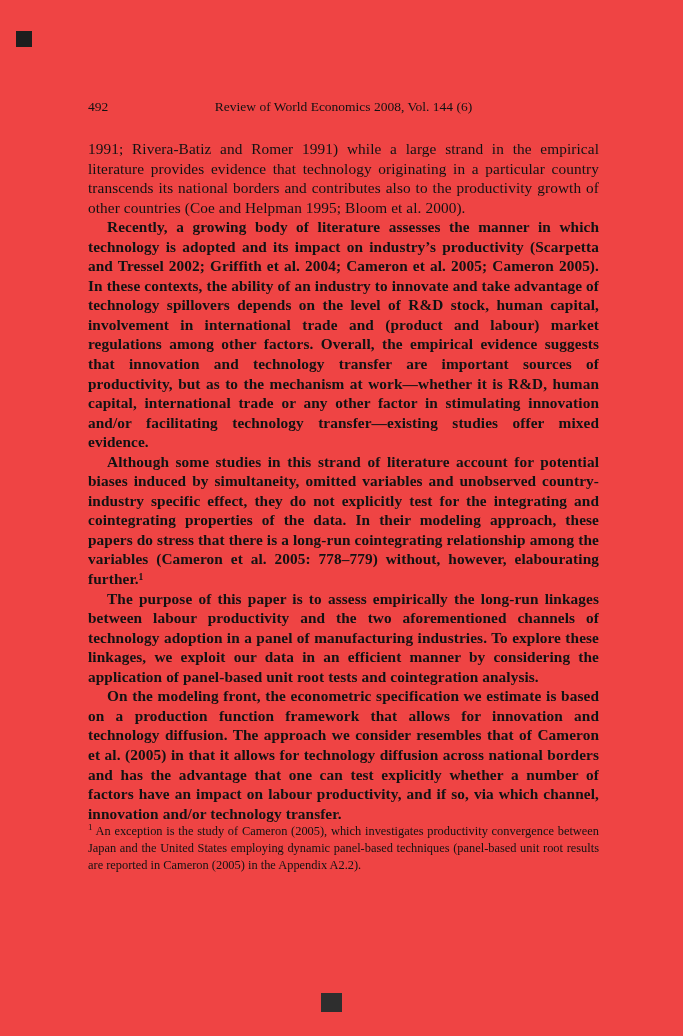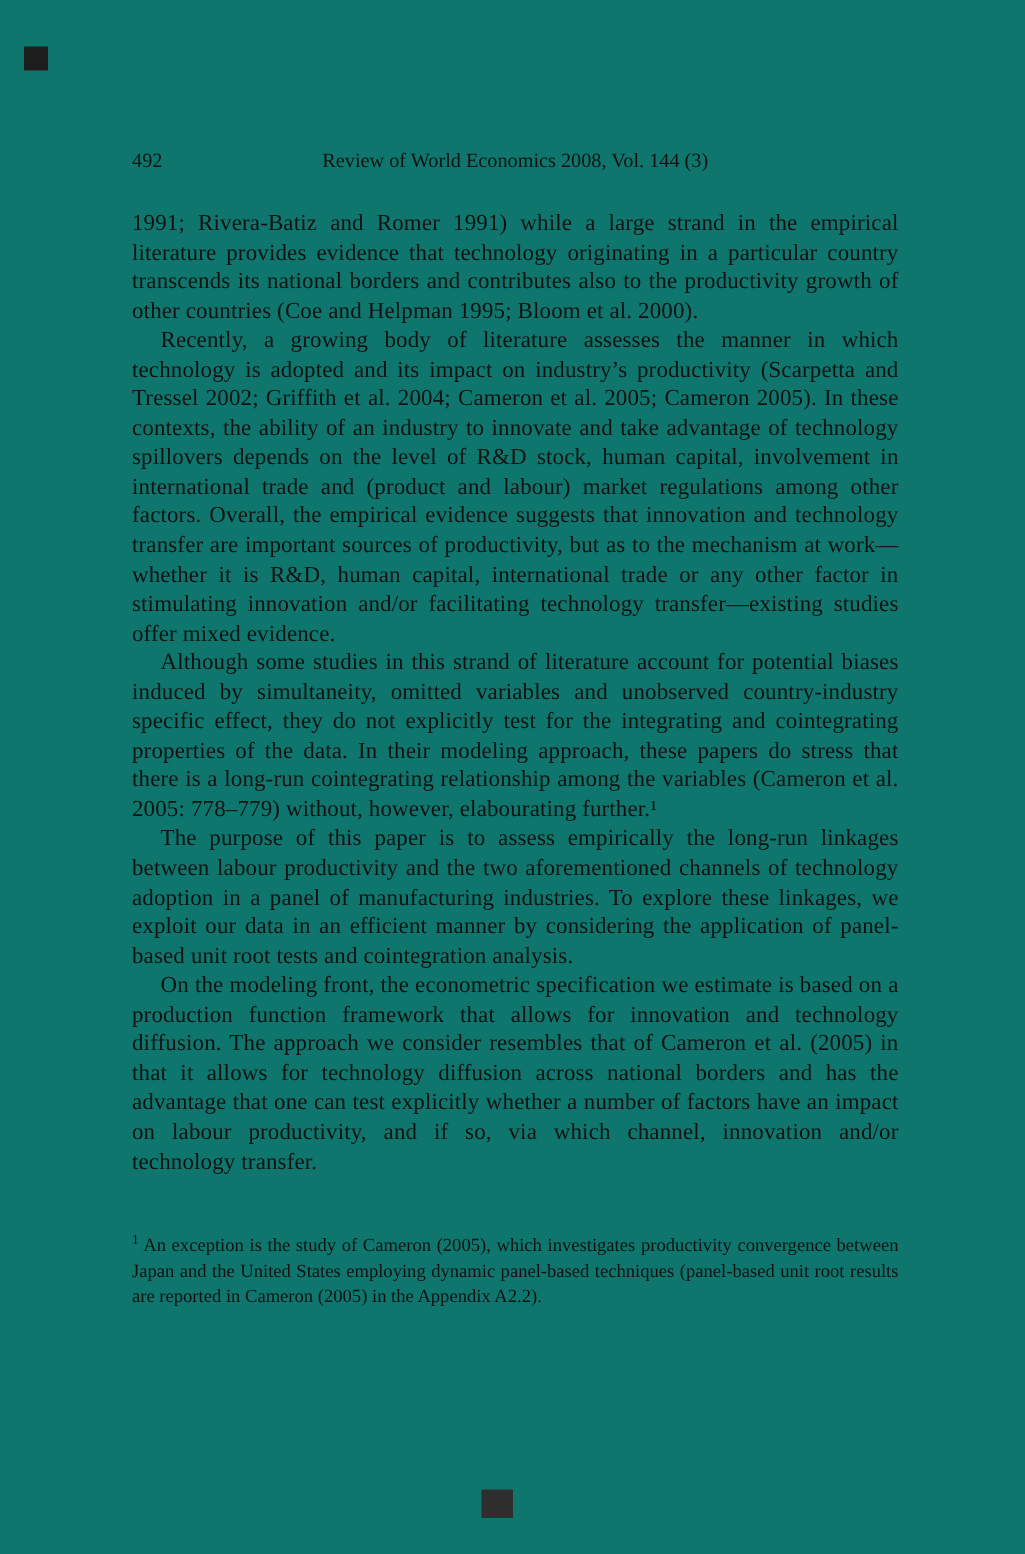--- a/index.html
+++ b/index.html
@@ -4,21 +4,21 @@
 <style>
   html, body {
     margin: 0;
     padding: 0;
     background: #ffffff;
   }
   .page {
     position: relative;
     width: 683px;
     height: 1036px;
-    background: #0f766e;
+    background: #ef4444;
     overflow: hidden;
     font-family: "Liberation Serif", "DejaVu Serif", serif;
     color: #121212;
   }
   .scan-mark {
     position: absolute;
     background: #1e1e1e;
   }
   .scan-mark.top-left {
     left: 16px;
@@ -54,23 +54,23 @@
   }
   .body-text p {
     margin: 0;
     font-size: 15.3px;
     line-height: 19.55px;
     text-align: justify;
     letter-spacing: 0.1px;
   }
   .body-text p.indent {
     text-indent: 19px;
+    font-weight: bold;
   }
   .footnote-area {
-    margin-top: 38px;
   }
   .footnote {
     margin: 0;
     font-size: 12.4px;
     line-height: 16.8px;
     text-align: justify;
   }
   .footnote sup {
     font-size: 9px;
     line-height: 0;
@@ -82,21 +82,21 @@
 <body>
 
 <div class="page">
 
   <div class="scan-mark top-left"></div>
 
   <div class="content">
 
     <header class="running-header">
       <span class="page-number">492</span>
-      <span class="journal-title">Review of World Economics 2008, Vol. 144 (3)</span>
+      <span class="journal-title">Review of World Economics 2008, Vol. 144 (6)</span>
     </header>
 
     <main class="body-text">
       <p>1991; Rivera-Batiz and Romer 1991) while a large strand in the empirical literature provides evidence that technology originating in a particular country transcends its national borders and contributes also to the productivity growth of other countries (Coe and Helpman 1995; Bloom et al. 2000).</p>
       <p class="indent">Recently, a growing body of literature assesses the manner in which technology is adopted and its impact on industry’s productivity (Scarpetta and Tressel 2002; Griffith et al. 2004; Cameron et al. 2005; Cameron 2005). In these contexts, the ability of an industry to innovate and take advantage of technology spillovers depends on the level of R&amp;D stock, human capital, involvement in international trade and (product and labour) market regulations among other factors. Overall, the empirical evidence suggests that innovation and technology transfer are important sources of productivity, but as to the mechanism at work—whether it is R&amp;D, human capital, international trade or any other factor in stimulating innovation and/or facilitating technology transfer—existing studies offer mixed evidence.</p>
       <p class="indent">Although some studies in this strand of literature account for potential biases induced by simultaneity, omitted variables and unobserved country-industry specific effect, they do not explicitly test for the integrating and cointegrating properties of the data. In their modeling approach, these papers do stress that there is a long-run cointegrating relationship among the variables (Cameron et al. 2005: 778–779) without, however, elabourating further.¹</p>
       <p class="indent">The purpose of this paper is to assess empirically the long-run linkages between labour productivity and the two aforementioned channels of technology adoption in a panel of manufacturing industries. To explore these linkages, we exploit our data in an efficient manner by considering the application of panel-based unit root tests and cointegration analysis.</p>
       <p class="indent">On the modeling front, the econometric specification we estimate is based on a production function framework that allows for innovation and technology diffusion. The approach we consider resembles that of Cameron et al. (2005) in that it allows for technology diffusion across national borders and has the advantage that one can test explicitly whether a number of factors have an impact on labour productivity, and if so, via which channel, innovation and/or technology transfer.</p>
     </main>
 

